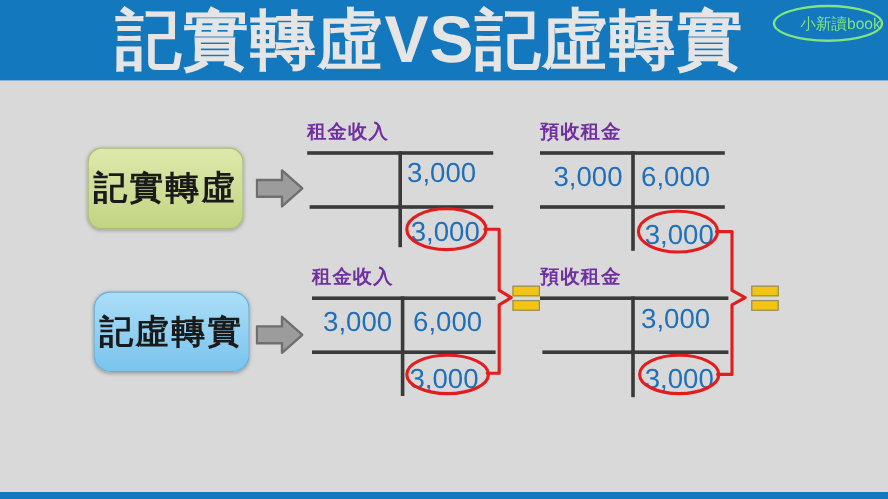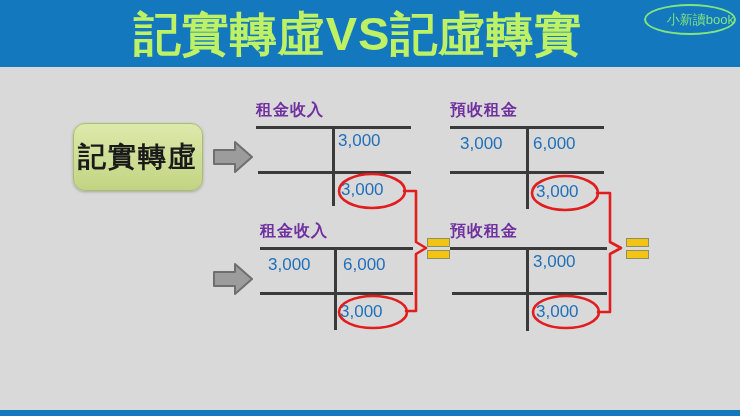--- a/index.html
+++ b/index.html
@@ -7,21 +7,21 @@
     position:relative; width:740px; height:416px; overflow:hidden;
     background:#d9d9d9;
     font-family:"Liberation Sans", sans-serif;
   }
   
   .banner{
     position:absolute; left:0; top:0; width:740px; height:67px;
     background:#1478be; display:flex; align-items:center; justify-content:center;
   }
   .banner-title{
-    color:#bef264; font-size:47px; font-weight:bold; letter-spacing:1px;
+    color:#e5e5e5; font-size:55px; font-weight:bold; letter-spacing:1px;
     line-height:67px; white-space:nowrap; transform:translateX(-12px);
   }
   .badge{
     position:absolute; right:4px; top:4px; width:92px; height:31px;
     border:2px solid #7fe57f; border-radius:50%;
     display:flex; align-items:center; justify-content:flex-end;
     box-sizing:border-box;
   }
   .badge span{ color:#7fe57f; font-size:13px; white-space:nowrap; }
   
@@ -50,22 +50,22 @@
   .arrow-2{ left:213px; top:262px; }
   
   .tacct{ position:absolute; }
   .tacct .ttl{
     position:absolute; left:0; top:0; width:100%; text-align:left;
     color:#7030a0; font-size:16px; font-weight:bold; letter-spacing:1px;
   }
   .hline{ position:absolute; height:3px; background:#3a3a3a; }
   .vline{ position:absolute; width:3px; background:#3a3a3a; }
   .amt{
-    position:absolute; width:60px; text-align:left;
-    color:#1f6fba; font-size:17px; font-weight:500; white-space:nowrap;
+    position:absolute; width:60px; text-align:center;
+    color:#1f6fba; font-size:23px; font-weight:500; white-space:nowrap;
   }
   .acct-a{ left:256px; top:100px; width:156px; height:112px; }
   .acct-b{ left:450px; top:100px; width:157px; height:114px; }
   .acct-c{ left:260px; top:221px; width:153px; height:112px; }
   .acct-d{ left:450px; top:221px; width:157px; height:113px; }
   
   .equals{ position:absolute; width:23px; height:21px; }
   .equals .bar{
     position:absolute; left:0; width:23px; height:9px;
     background:#f3c413; border:1px solid #8f8f62; box-sizing:border-box;
@@ -82,20 +82,21 @@
 <div class="stage">
 
   <div class="banner">
     <div class="banner-title">記實轉虛VS記虛轉實</div>
   </div>
   <div class="badge">
     <span>小新讀book</span>
   </div>
 
   <div class="label-box label-green">記實轉虛</div>
+  <div class="label-box label-blue">記虛轉實</div>
 
   <svg class="block-arrow arrow-1" viewBox="0 0 40 34">
     <polygon points="1,10 22,10 22,2 39,17 22,32 22,24 1,24" fill="#9c9c9c" stroke="#6f6f6f" stroke-width="2" stroke-linejoin="round"></polygon>
   </svg>
   <svg class="block-arrow arrow-2" viewBox="0 0 40 34">
     <polygon points="1,10 22,10 22,2 39,17 22,32 22,24 1,24" fill="#9c9c9c" stroke="#6f6f6f" stroke-width="2" stroke-linejoin="round"></polygon>
   </svg>
 
   <div class="tacct acct-a">
     <div class="ttl">租金收入</div>

